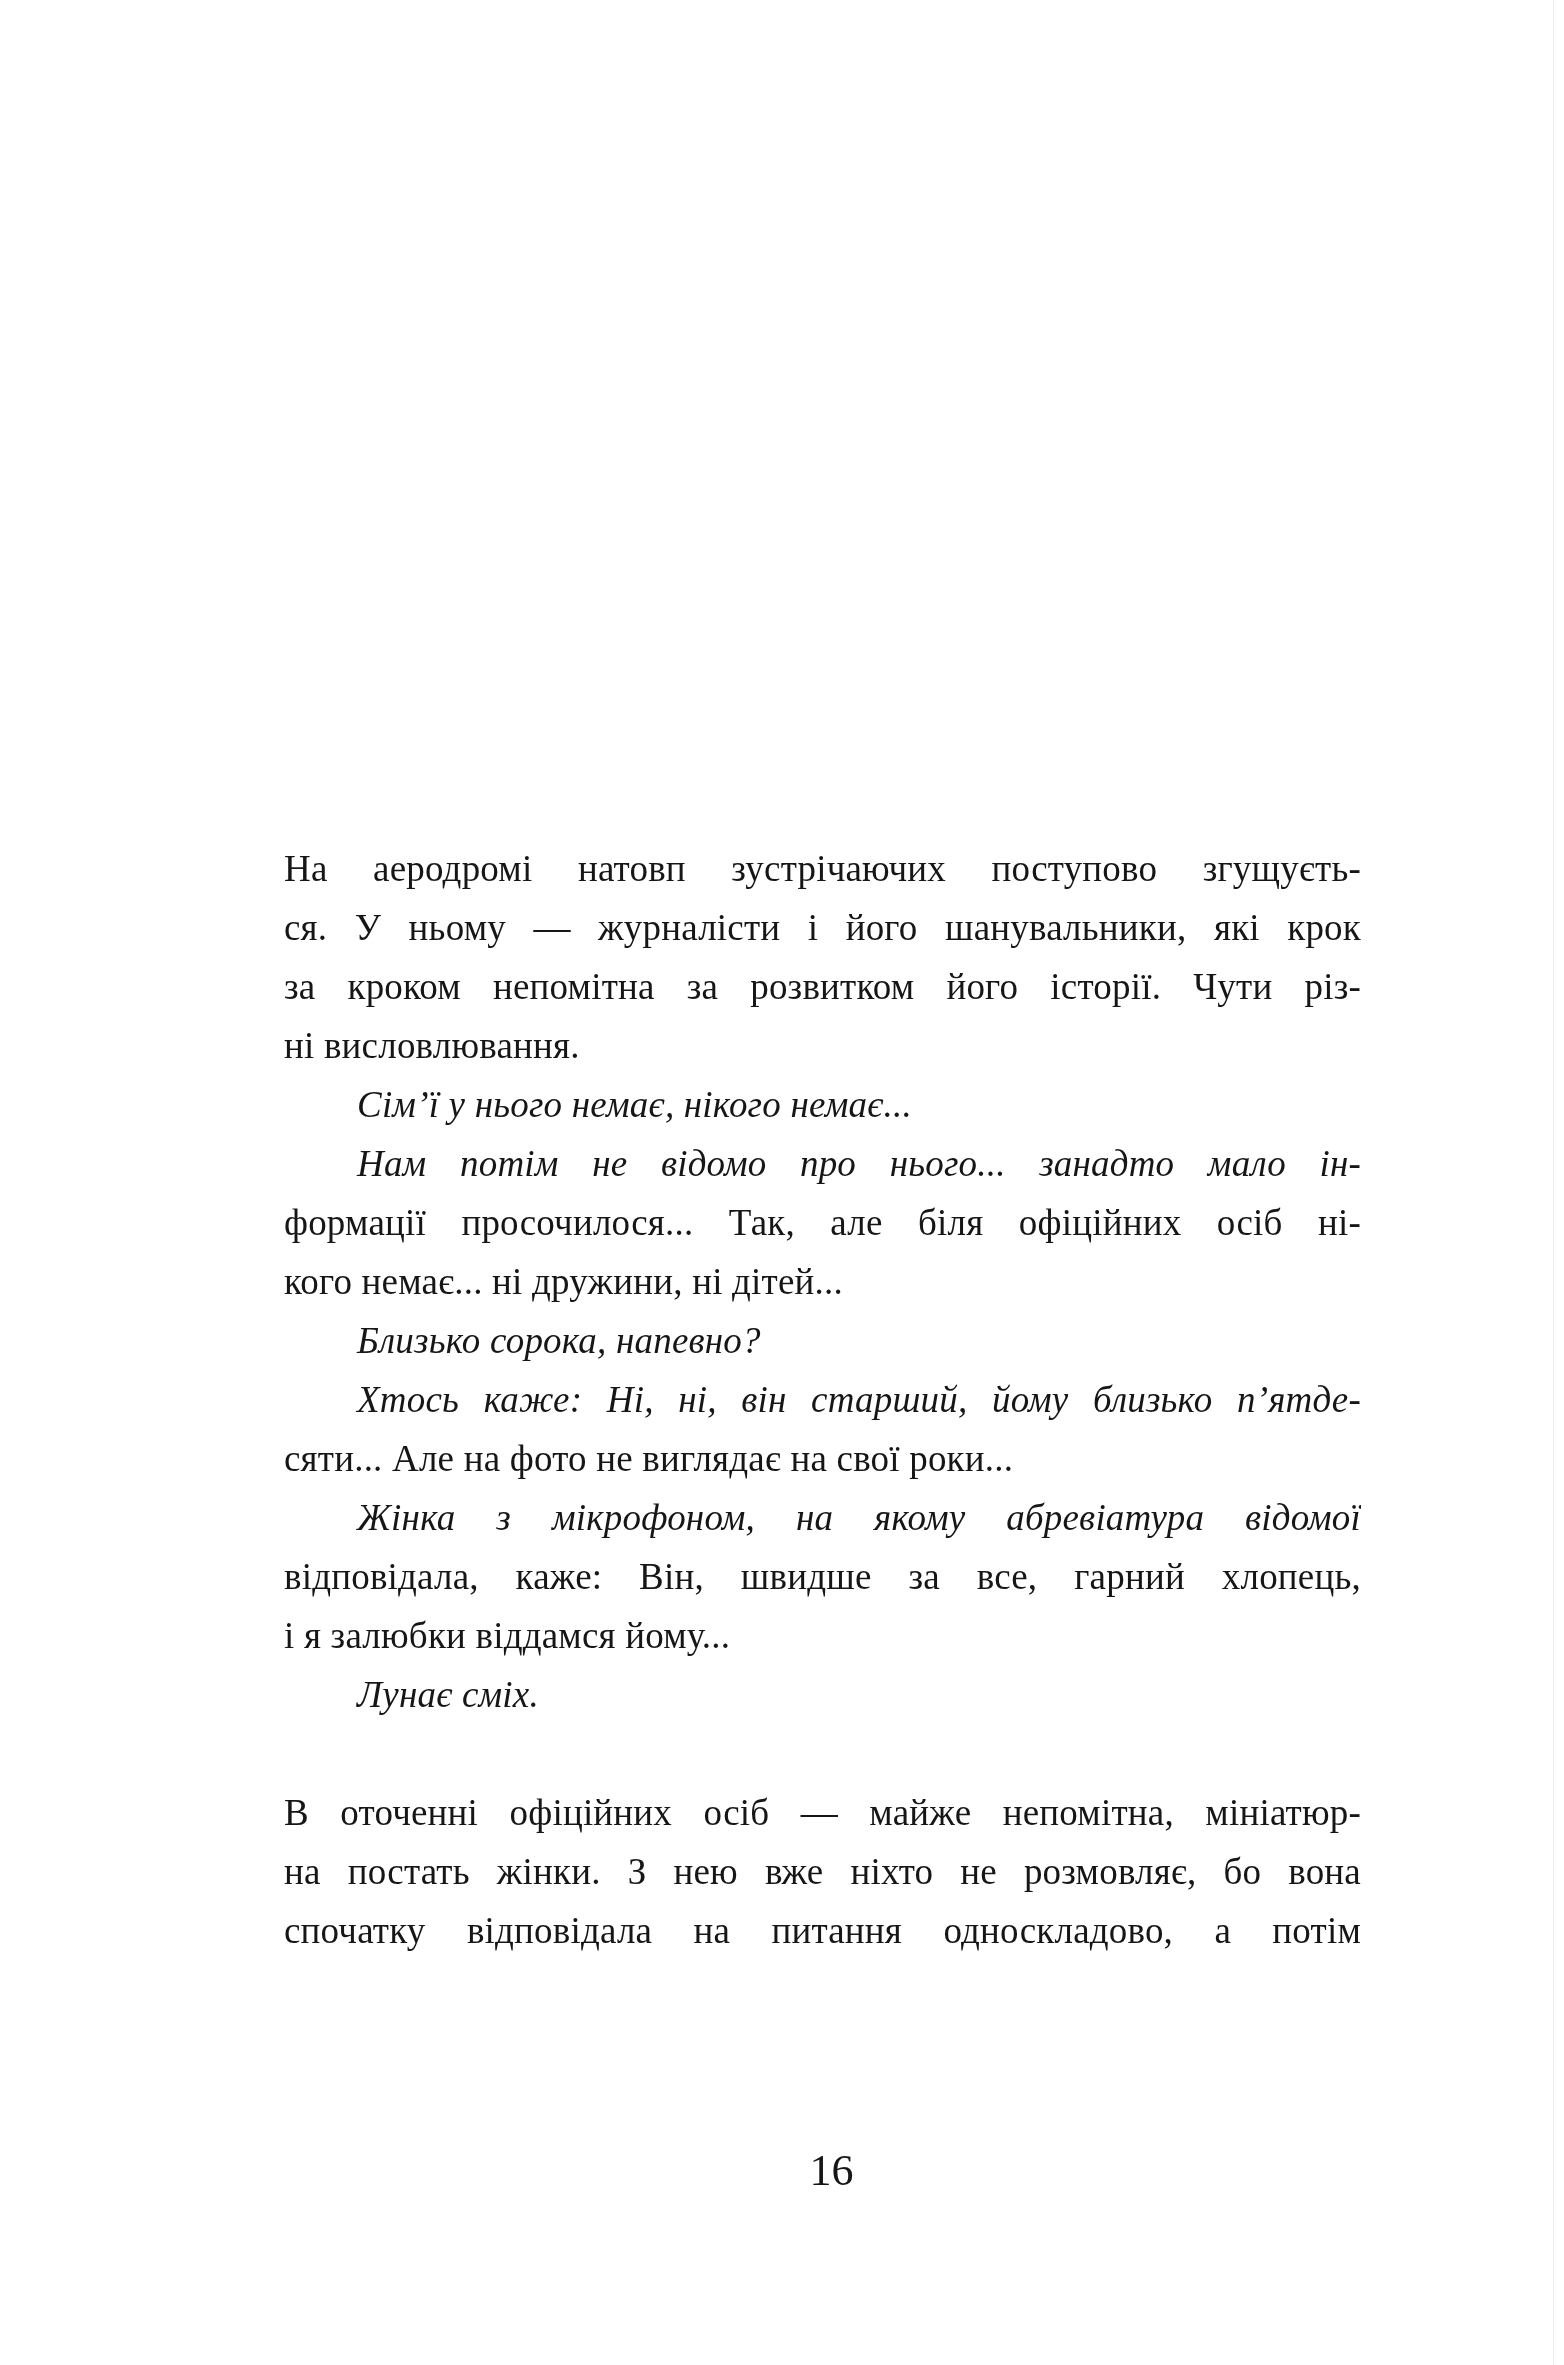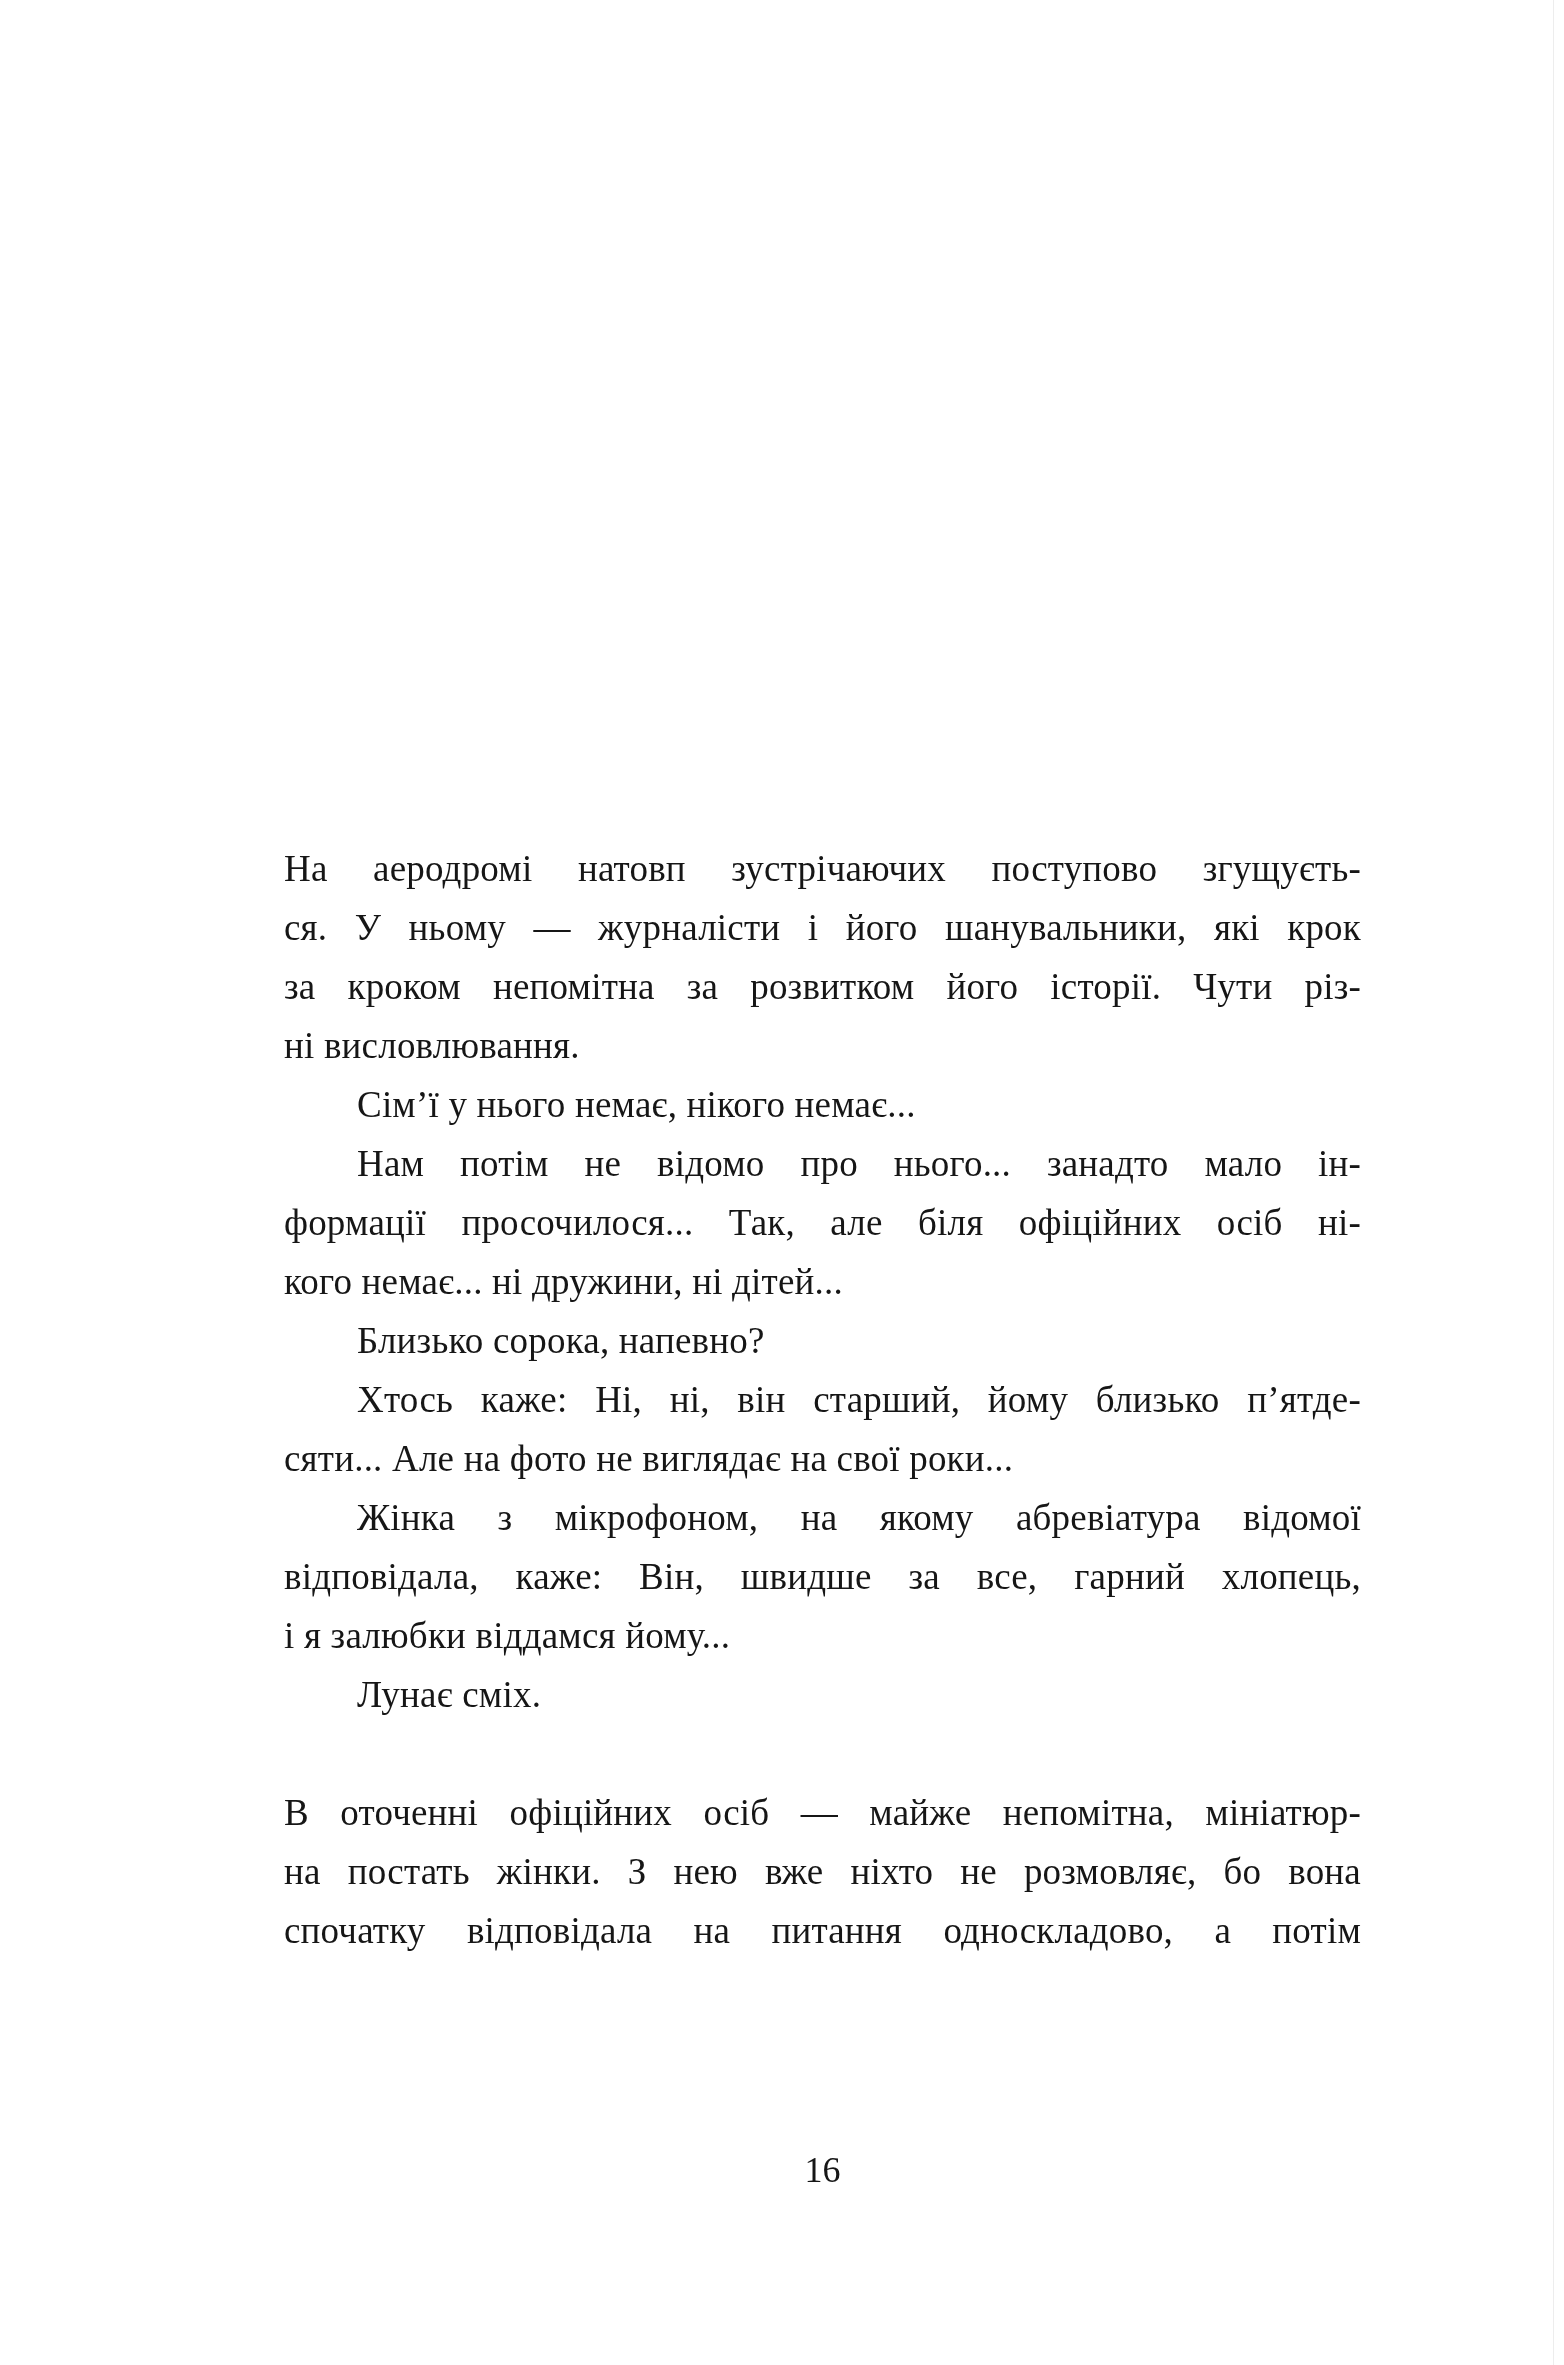--- a/index.html
+++ b/index.html
@@ -32,31 +32,32 @@
   .line.justify {
     text-align: justify;
     text-align-last: justify;
   }
   .line.last {
     text-align: center;
     text-align-last: left;
   }
   .line.indent {
     text-indent: 73px;
+    font-style: italic;
   }
   .line.gap {
     margin-top: 59px;
   }
   .page-number {
     position: absolute;
-    left: 284px;
+    left: 293px;
     top: 2141px;
     width: 1077px;
     text-align: center;
-    font-size: 36px;
+    font-size: 44px;
     line-height: 59px;
   }
   .edge-line {
     position: absolute;
     top: 0;
     right: 10.6px;
     width: 1.6px;
     height: 100%;
     background: #ededed;
   }

